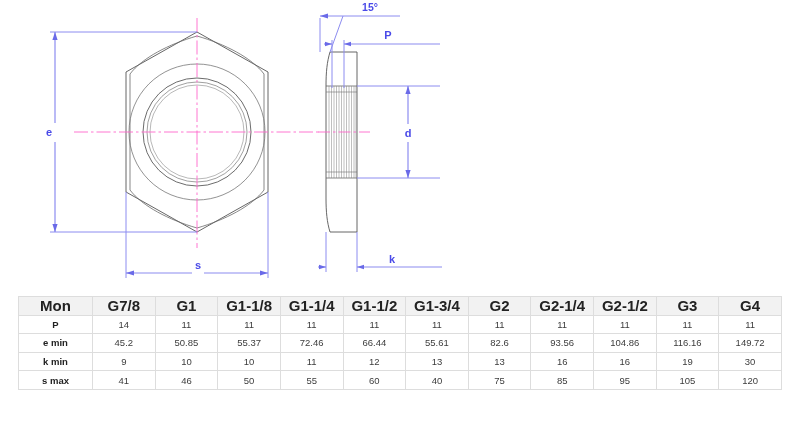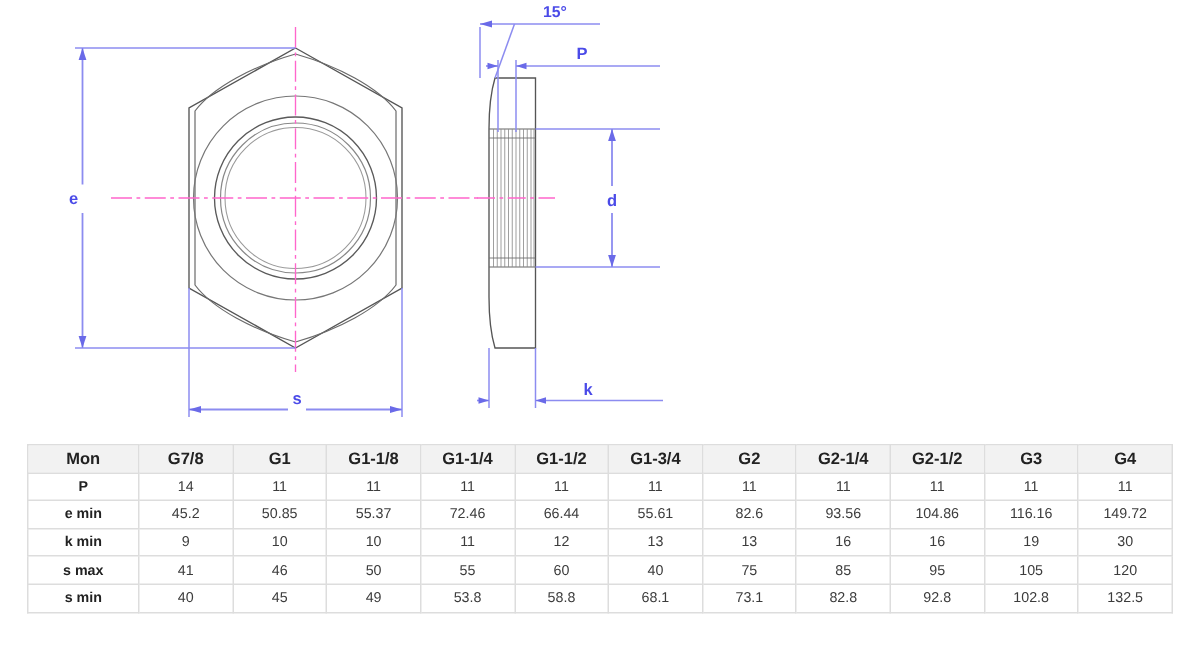--- a/index.html
+++ b/index.html
@@ -35,21 +35,21 @@
     color: #3c3c3c;
     height: 18.6px;
     padding: 0 1px;
     white-space: nowrap;
     overflow: hidden;
   }
   table.dim-table thead th {
     background: #f2f2f2;
     font-weight: bold;
     color: #222222;
-    font-size: 11px;
+    font-size: 15px;
     text-align: center;
   }
   table.dim-table tbody td.rowlabel {
     font-weight: bold;
     color: #222222;
     background: #ffffff;
   }
   table.dim-table col.c0 { width: 74px; }
 </style>
 </head>
@@ -255,31 +255,17 @@
             <td>50</td>
             <td>55</td>
             <td>60</td>
             <td>40</td>
             <td>75</td>
             <td>85</td>
             <td>95</td>
             <td>105</td>
             <td>120</td>
           </tr>
-          <tr>
-            <td class="rowlabel">s min</td>
-            <td>40</td>
-            <td>45</td>
-            <td>49</td>
-            <td>53.8</td>
-            <td>58.8</td>
-            <td>68.1</td>
-            <td>73.1</td>
-            <td>82.8</td>
-            <td>92.8</td>
-            <td>102.8</td>
-            <td>132.5</td>
-          </tr>
         </tbody>
     </table>
   </div>
 
 </div>
 
 </body></html>

